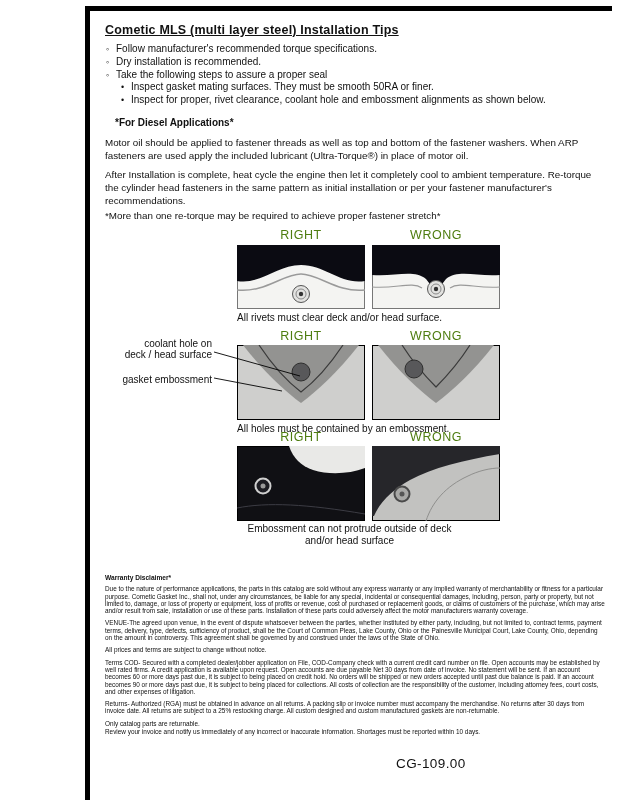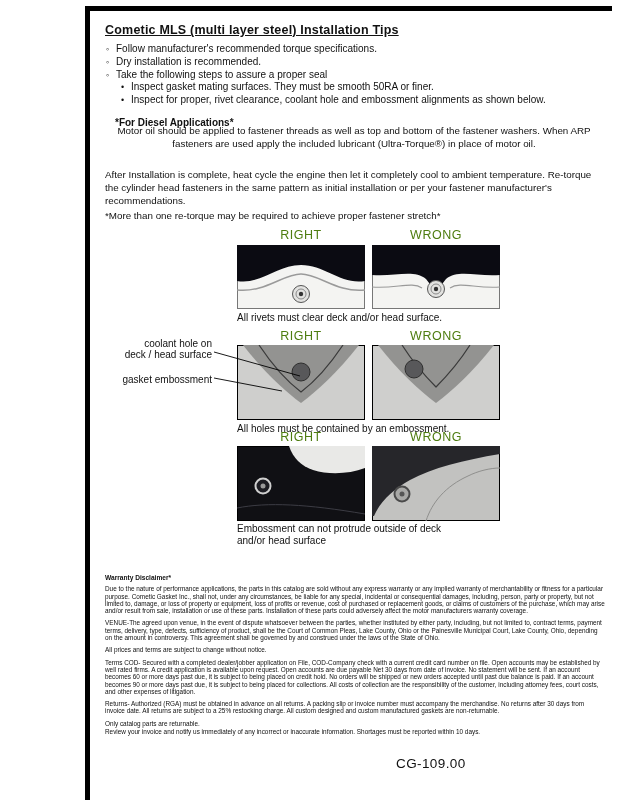--- a/index.html
+++ b/index.html
@@ -19,31 +19,31 @@
   }
 
   .bullets { position:absolute; left:106px; top:43px; width:505px; font-size:10px; line-height:12.8px; }
   .bullet { position:relative; padding-left:10px; }
   .bullet::before { content:"\25E6"; position:absolute; left:0; top:0; font-size:9px; }
   .sub-bullet { position:relative; margin-left:15px; padding-left:10px; }
   .sub-bullet::before { content:"\2022"; position:absolute; left:0; top:0; font-size:9px; }
 
   .diesel-heading { position:absolute; left:115px; top:117px; font-size:10px; font-weight:bold; }
   .para { position:absolute; left:105px; width:498px; font-size:9.8px; line-height:13.2px; }
-  .p1 { top:124px;text-align:center; }
+  .p1 { top:136px; }
   .p2 { top:168px; }
   .note { position:absolute; left:105px; top:210px; width:498px; font-size:9.8px; }
 
   .dg-h { position:absolute; width:128px; text-align:center; font-size:12.5px; letter-spacing:0.5px; color:#4d7c0f; }
   .c1 { left:237px; } .c2 { left:372px; }
   .r1h { top:228px; } .r2h { top:329px; } .r3h { top:430px; }
   .dg { position:absolute; width:128px; }
   .dg svg { display:block; width:128px; height:auto; }
   .r1 { top:245px; } .r2 { top:345px; } .r3 { top:446px; }
-  .cap { position:absolute; left:237px; font-size:10px; line-height:11.5px; color:#111; }
+  .cap { position:absolute; left:237px; font-size:10px; line-height:11.5px; color:#111;text-align:center; }
   .cap1 { top:312px; } .cap2 { top:423px; } .cap3 { top:523px; width:225px; }
 
   .ptr-label { position:absolute; width:96px; text-align:right; font-size:10px; line-height:10.5px; color:#111; }
   .lab1 { left:116px; top:339px; }
   .lab2 { left:116px; top:375px; }
   .ptr-lines { position:absolute; left:214px; top:344px; width:92px; height:52px; }
 
   .legal { position:absolute; left:105px; top:574px; width:500px; font-size:6.4px; line-height:7.3px; color:#101010; }
   .legal-heading { font-weight:bold; font-size:6.6px; margin-bottom:4px; }
   .legal p { margin-bottom:5px; }

